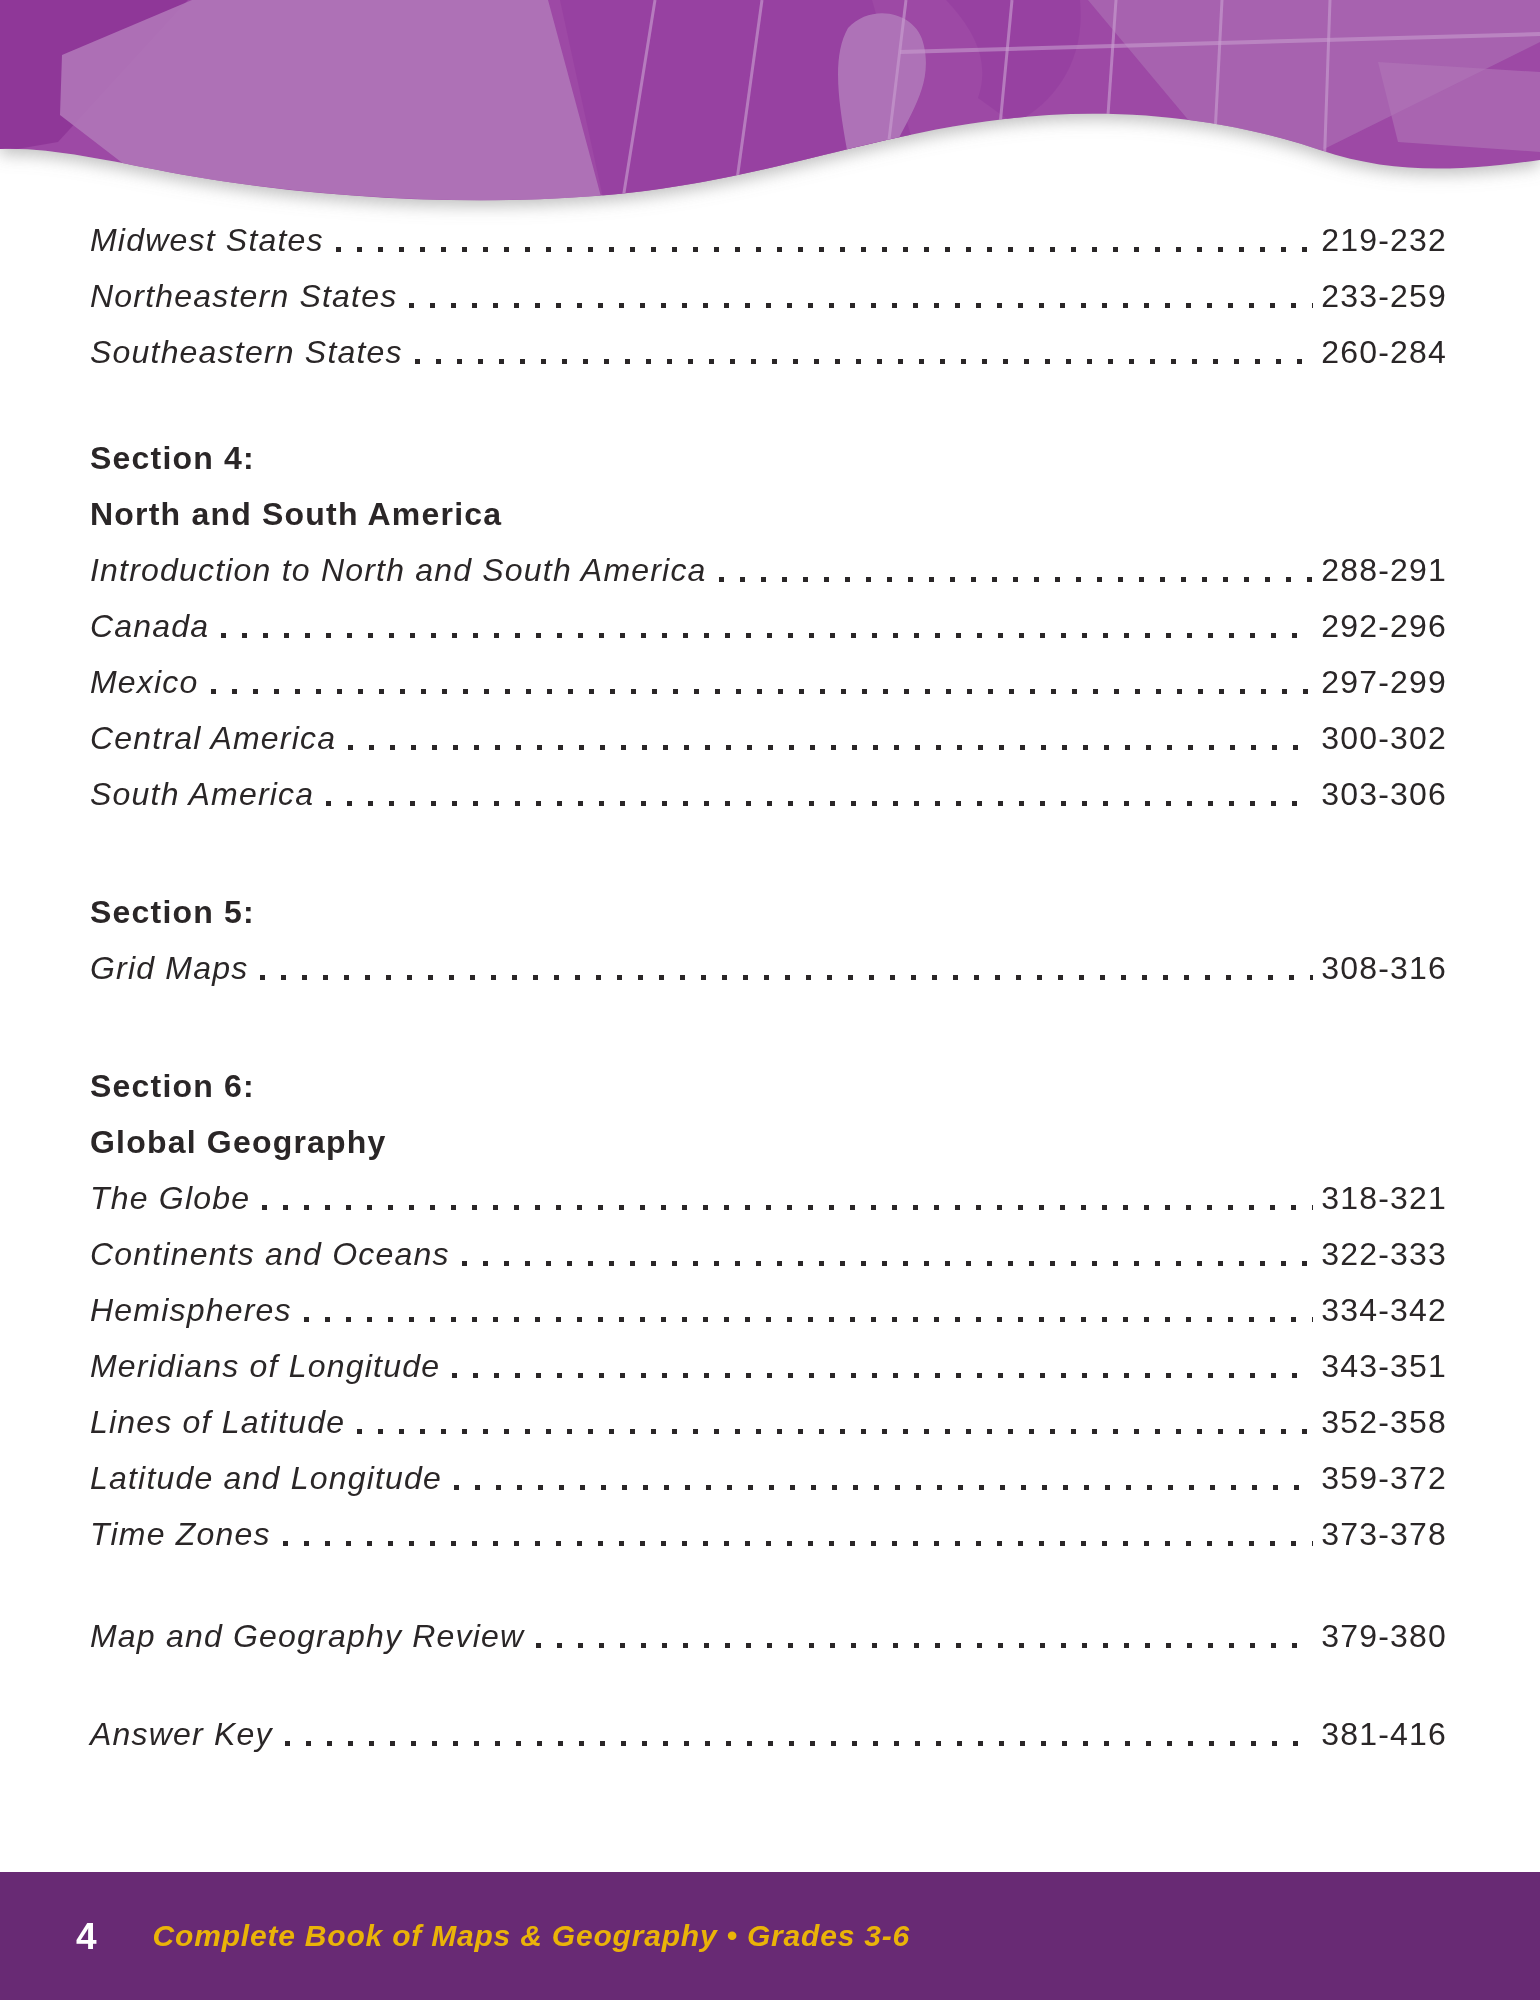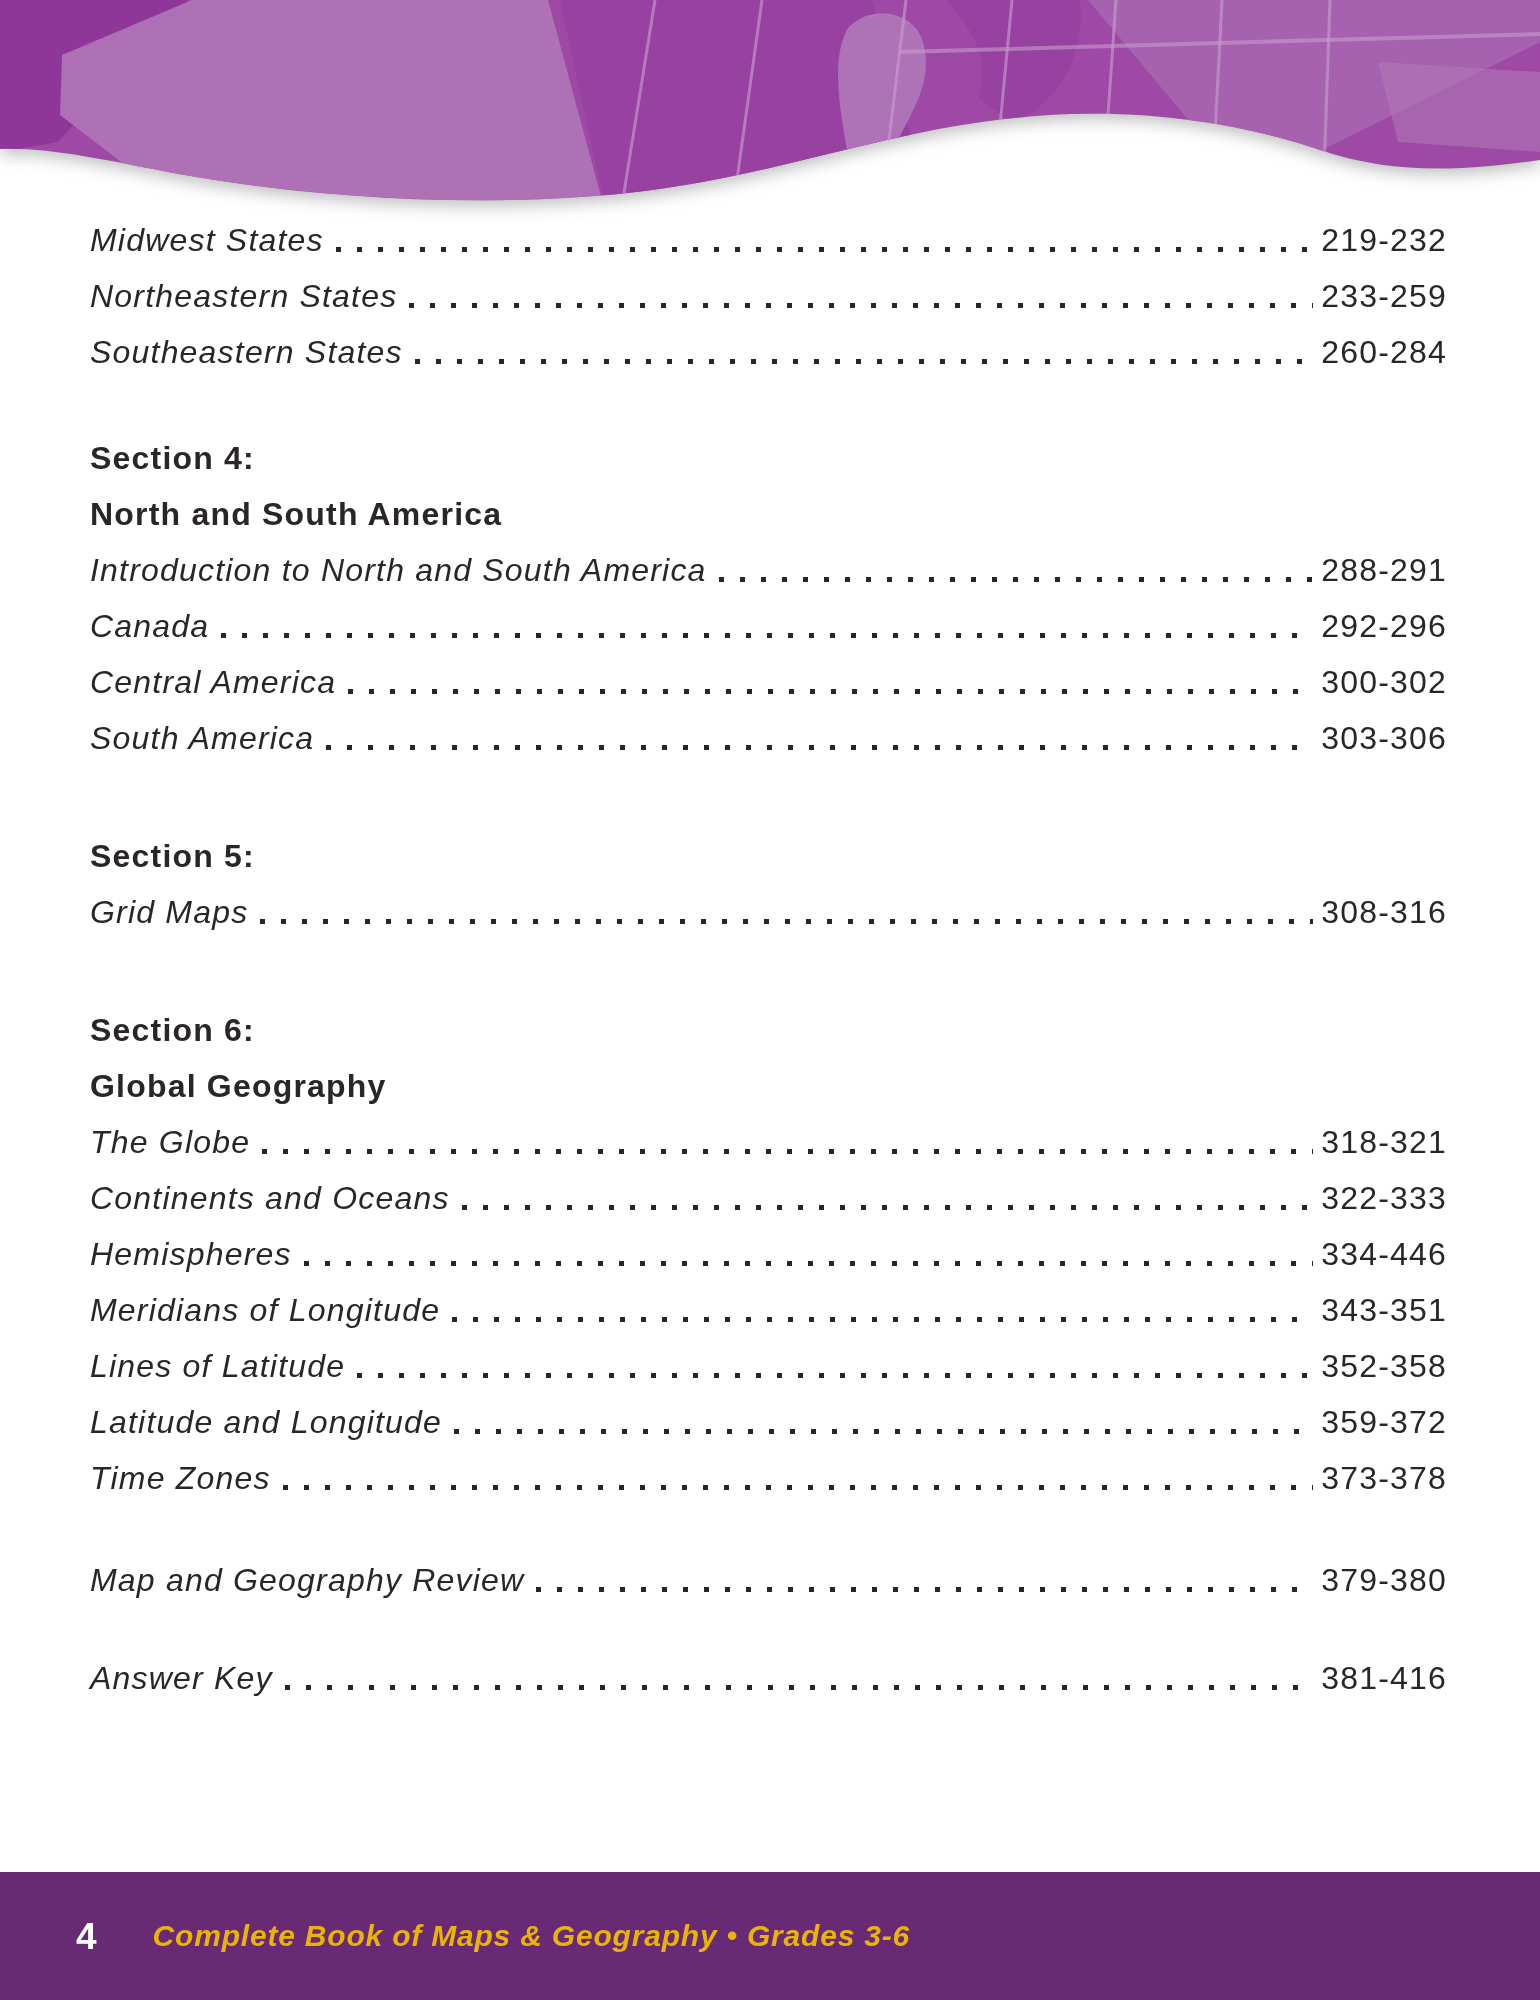--- a/index.html
+++ b/index.html
@@ -118,20 +118,25 @@
           <span class="label">Introduction to North and South America</span>
           <span class="dots"></span>
           <span class="pages">288-291</span>
         </div>
         <div class="toc-row">
           <span class="label">Canada</span>
           <span class="dots"></span>
           <span class="pages">292-296</span>
         </div>
         <div class="toc-row">
+          <span class="label">Mexico</span>
+          <span class="dots"></span>
+          <span class="pages">297-299</span>
+        </div>
+        <div class="toc-row">
           <span class="label">Central America</span>
           <span class="dots"></span>
           <span class="pages">300-302</span>
         </div>
         <div class="toc-row">
           <span class="label">South America</span>
           <span class="dots"></span>
           <span class="pages">303-306</span>
         </div>
       </div>
@@ -152,21 +157,21 @@
           <span class="pages">318-321</span>
         </div>
         <div class="toc-row">
           <span class="label">Continents and Oceans</span>
           <span class="dots"></span>
           <span class="pages">322-333</span>
         </div>
         <div class="toc-row">
           <span class="label">Hemispheres</span>
           <span class="dots"></span>
-          <span class="pages">334-446</span>
+          <span class="pages">334-342</span>
         </div>
         <div class="toc-row">
           <span class="label">Meridians of Longitude</span>
           <span class="dots"></span>
           <span class="pages">343-351</span>
         </div>
         <div class="toc-row">
           <span class="label">Lines of Latitude</span>
           <span class="dots"></span>
           <span class="pages">352-358</span>

